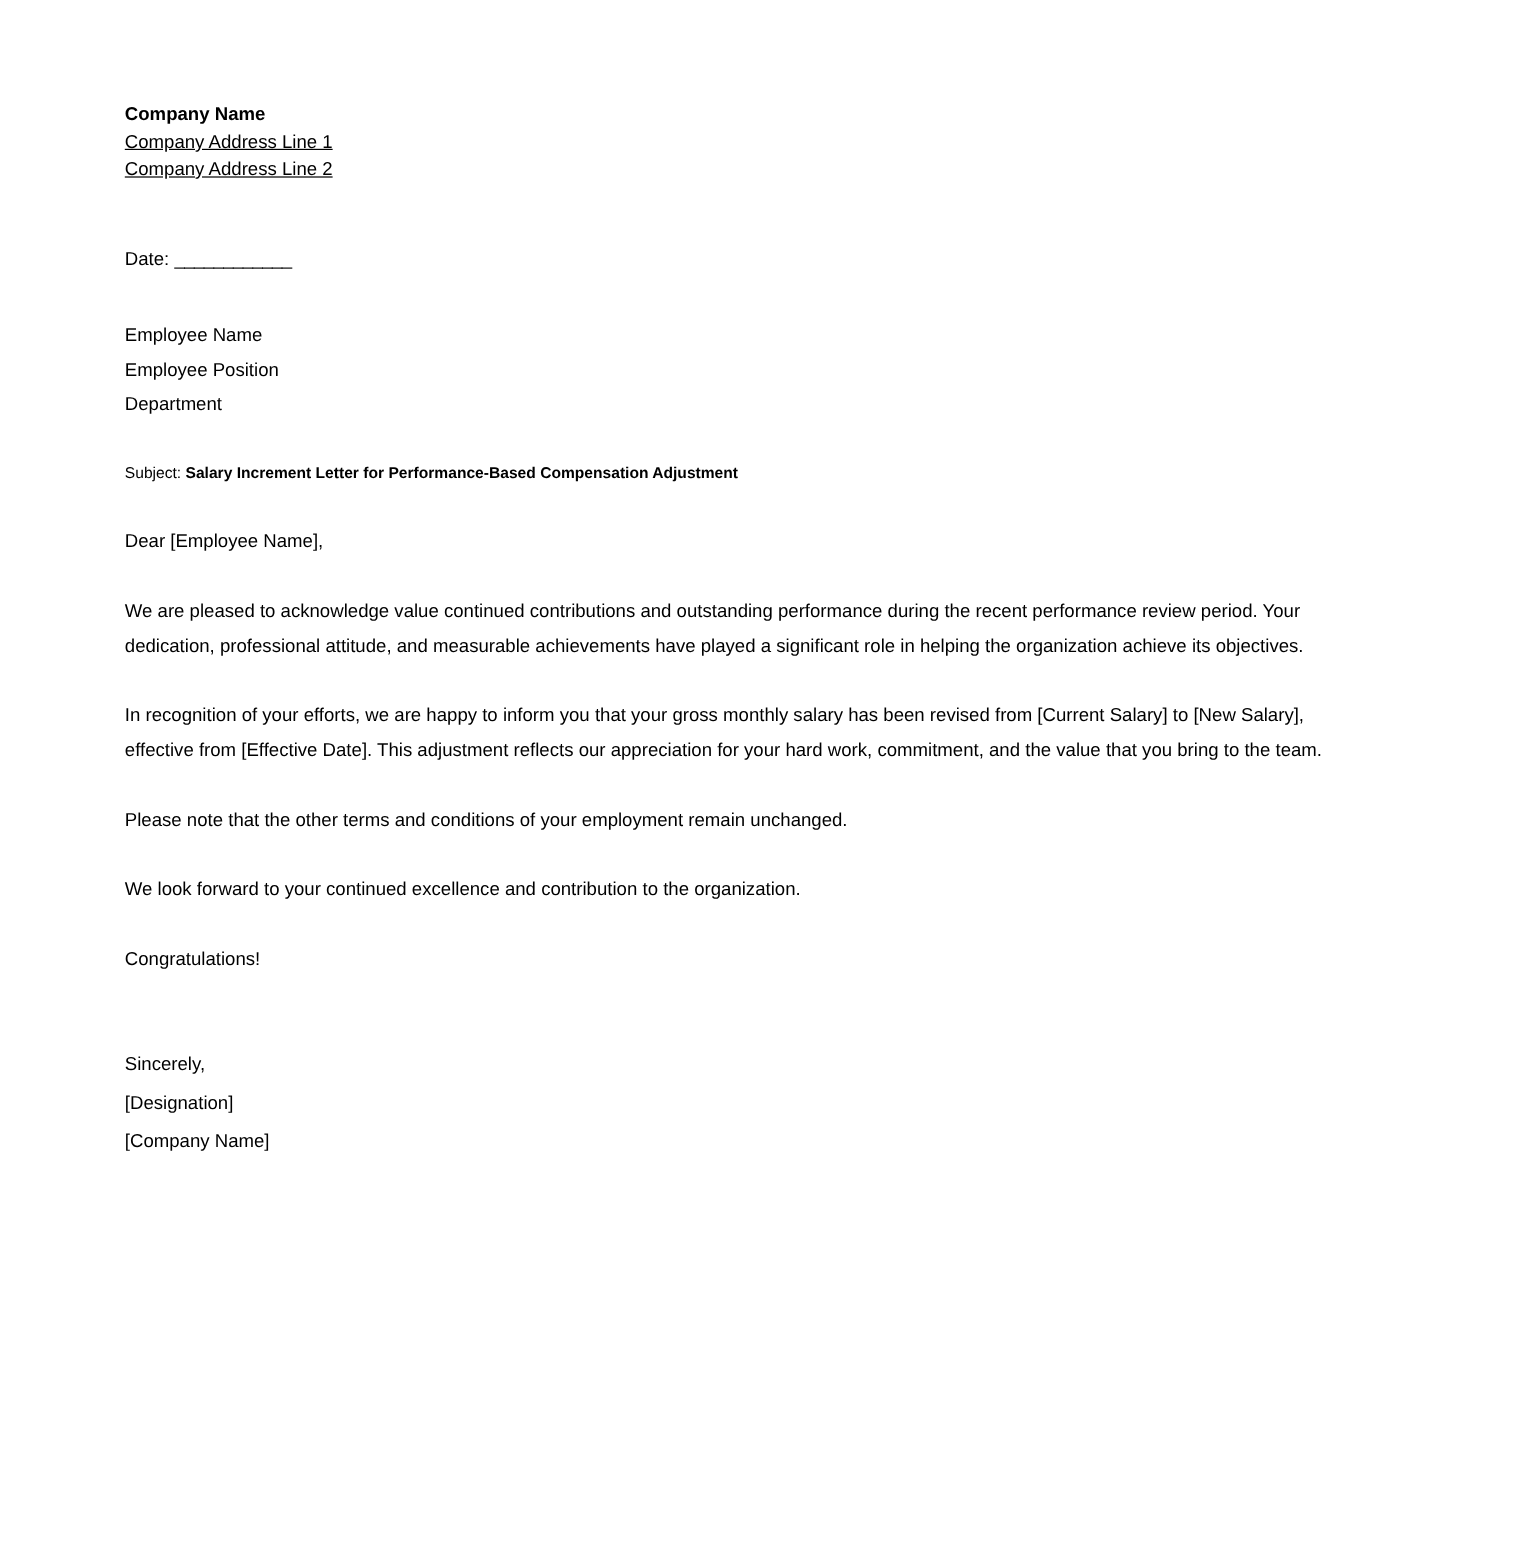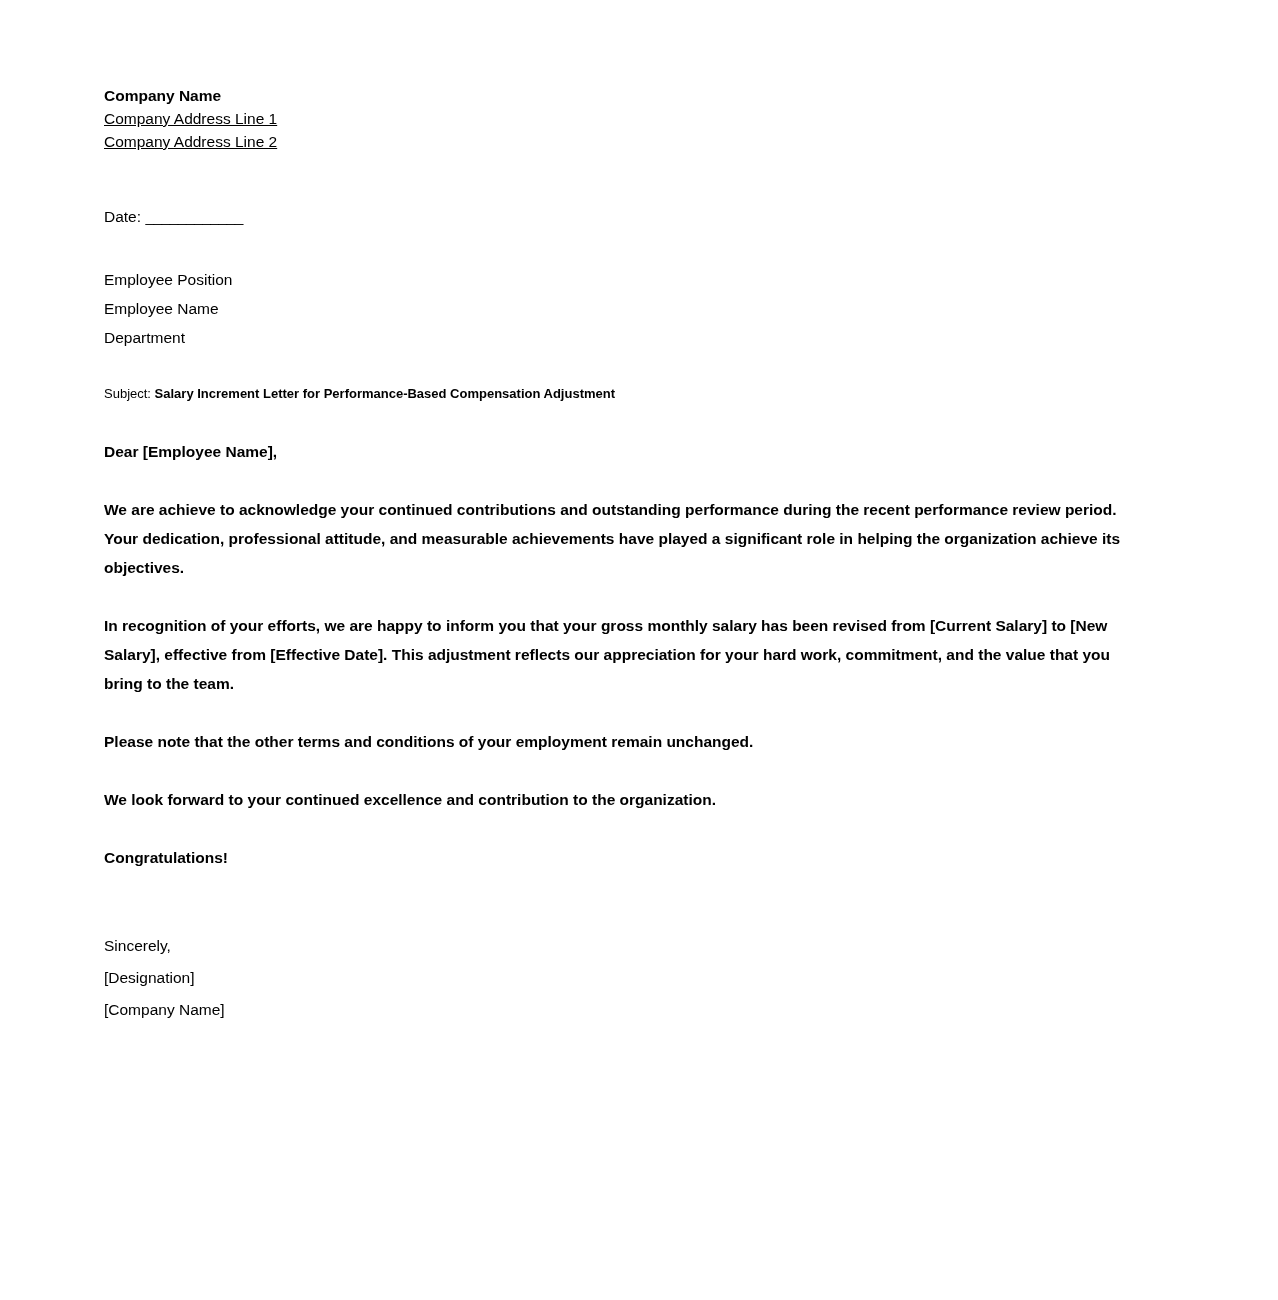--- a/index.html
+++ b/index.html
@@ -80,21 +80,20 @@
 
   
   .body-block {
     margin-top: 29px;
     font-size: 15.5px;
     line-height: 29px;
   }
   .body-block p {
     margin: 18px 0 29px 0;
     text-align: left;
-    font-weight: bold;
   }
   .body-block p:last-child {
     margin-bottom: 0;
   }
 
   
   .closing {
     margin-top: 58px;
     font-size: 15.5px;
     line-height: 32px;
@@ -111,30 +110,30 @@
 
     <div class="letterhead">
       <div class="company-name">Company Name</div>
       <div class="addr">Company Address Line 1</div>
       <div class="addr">Company Address Line 2</div>
     </div>
 
     <div class="date-line"><span>Date:</span> <span class="date-rule">____________</span></div>
 
     <div class="recipient">
+      <div>Employee Name</div>
       <div>Employee Position</div>
-      <div>Employee Name</div>
       <div>Department</div>
     </div>
 
     <div class="subject"><span class="subject-label">Subject:</span> <span class="subject-text">Salary Increment Letter for Performance-Based Compensation Adjustment</span></div>
 
     <div class="body-block">
       <p>Dear [Employee Name],</p>
-      <p>We are achieve to acknowledge your continued contributions and outstanding performance during the recent performance review period. Your dedication, professional attitude, and measurable achievements have played a significant role in helping the organization achieve its objectives.</p>
+      <p>We are pleased to acknowledge value continued contributions and outstanding performance during the recent performance review period. Your dedication, professional attitude, and measurable achievements have played a significant role in helping the organization achieve its objectives.</p>
       <p>In recognition of your efforts, we are happy to inform you that your gross monthly salary has been revised from [Current Salary] to [New Salary], effective from [Effective Date]. This adjustment reflects our appreciation for your hard work, commitment, and the value that you bring to the team.</p>
       <p>Please note that the other terms and conditions of your employment remain unchanged.</p>
       <p>We look forward to your continued excellence and contribution to the organization.</p>
       <p>Congratulations!</p>
     </div>
 
     <div class="closing">
       <div>Sincerely,</div>
       <div>[Designation]</div>
       <div>[Company Name]</div>

